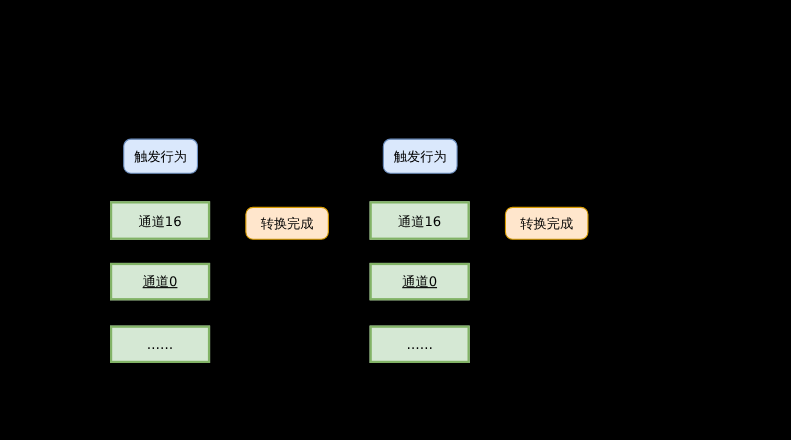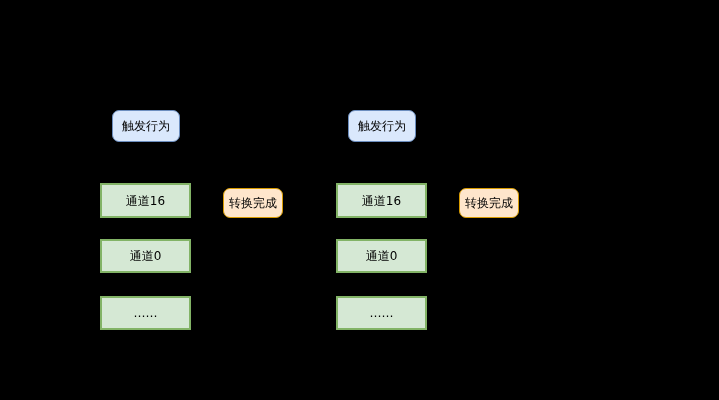--- a/index.html
+++ b/index.html
@@ -37,37 +37,38 @@
     font-size: 12px;
     line-height: 1;
     color: var(--text-color, #000000);
     white-space: nowrap;
     text-align: center;
   }
   .node-blue {
     background: var(--blue-fill, #dae8fc);
     border: 1px solid var(--blue-border, #6c8ebf);
     border-radius: 7px;
+    margin-top: 16px;
   }
   .node-green {
     background: var(--green-fill, #d5e8d4);
     border: 2px solid var(--green-border, #82b366);
     text-align: right;
   }
   .node-orange {
     background: var(--orange-fill, #ffe6cc);
     border: 1px solid var(--orange-border, #d79b00);
     border-radius: 7px;
   }
 
   .pos-trigger  { left: 112px; top: 110px; width: 68px; height: 32px; }
   .pos-channel0 { left: 100px; top: 183px; width: 91px; height: 35px; }
-  .pos-channel1 { left: 100px; top: 239px; width: 91px; height: 34px; }
+  .pos-channel1 { left: 100px; top: 239px; width: 91px; height: 34px; text-decoration: underline; }
   .pos-channel2 { left: 100px; top: 296px; width: 91px; height: 34px; }
-  .pos-complete { left: 223px; top: 188px; width: 60px; height: 30px; }
+  .pos-complete { left: 223px; top: 188px; width: 76px; height: 30px; }
 </style>
 </head>
 <body>
 
 <div class="canvas">
 
   <div class="group group-left">
     <div class="node node-blue pos-trigger">触发行为</div>
     <div class="node node-green pos-channel0">通道16</div>
     <div class="node node-green pos-channel1">通道0</div>

